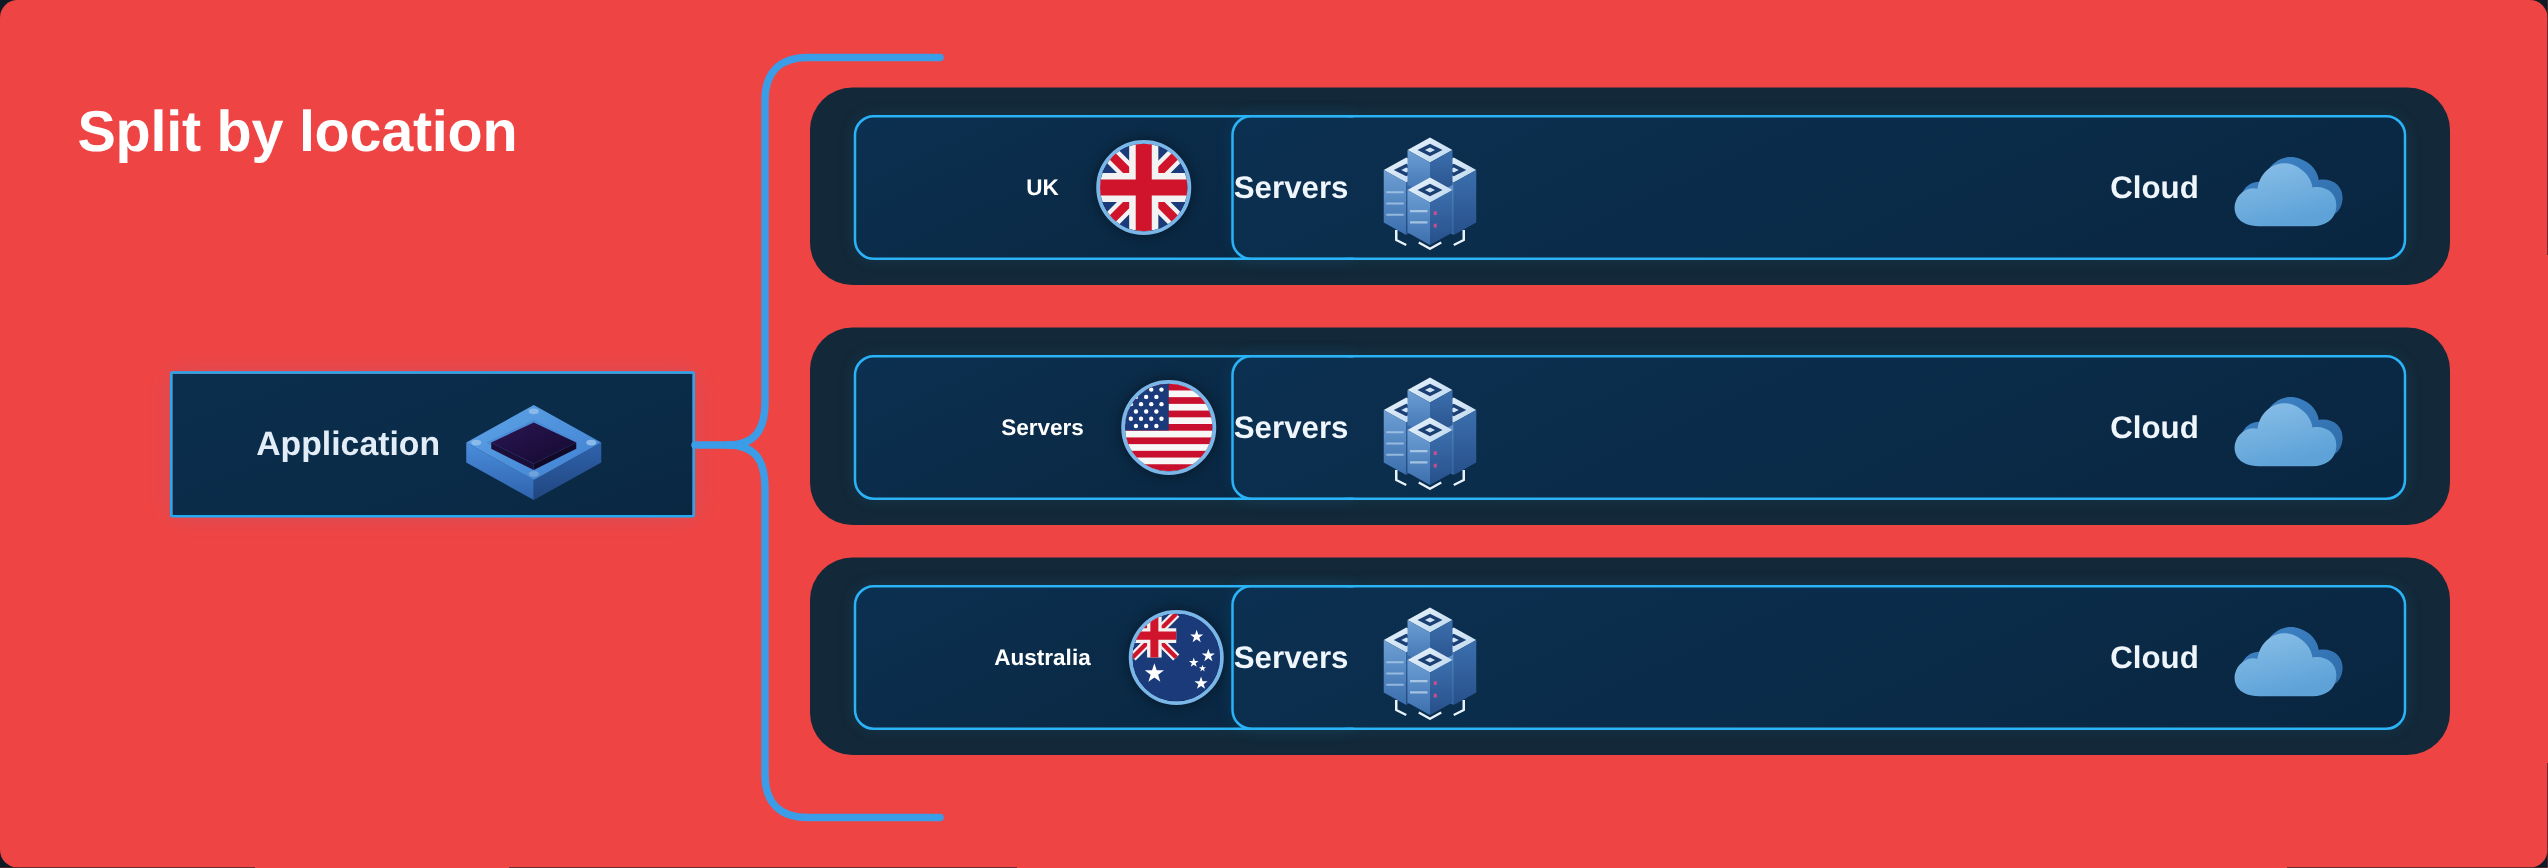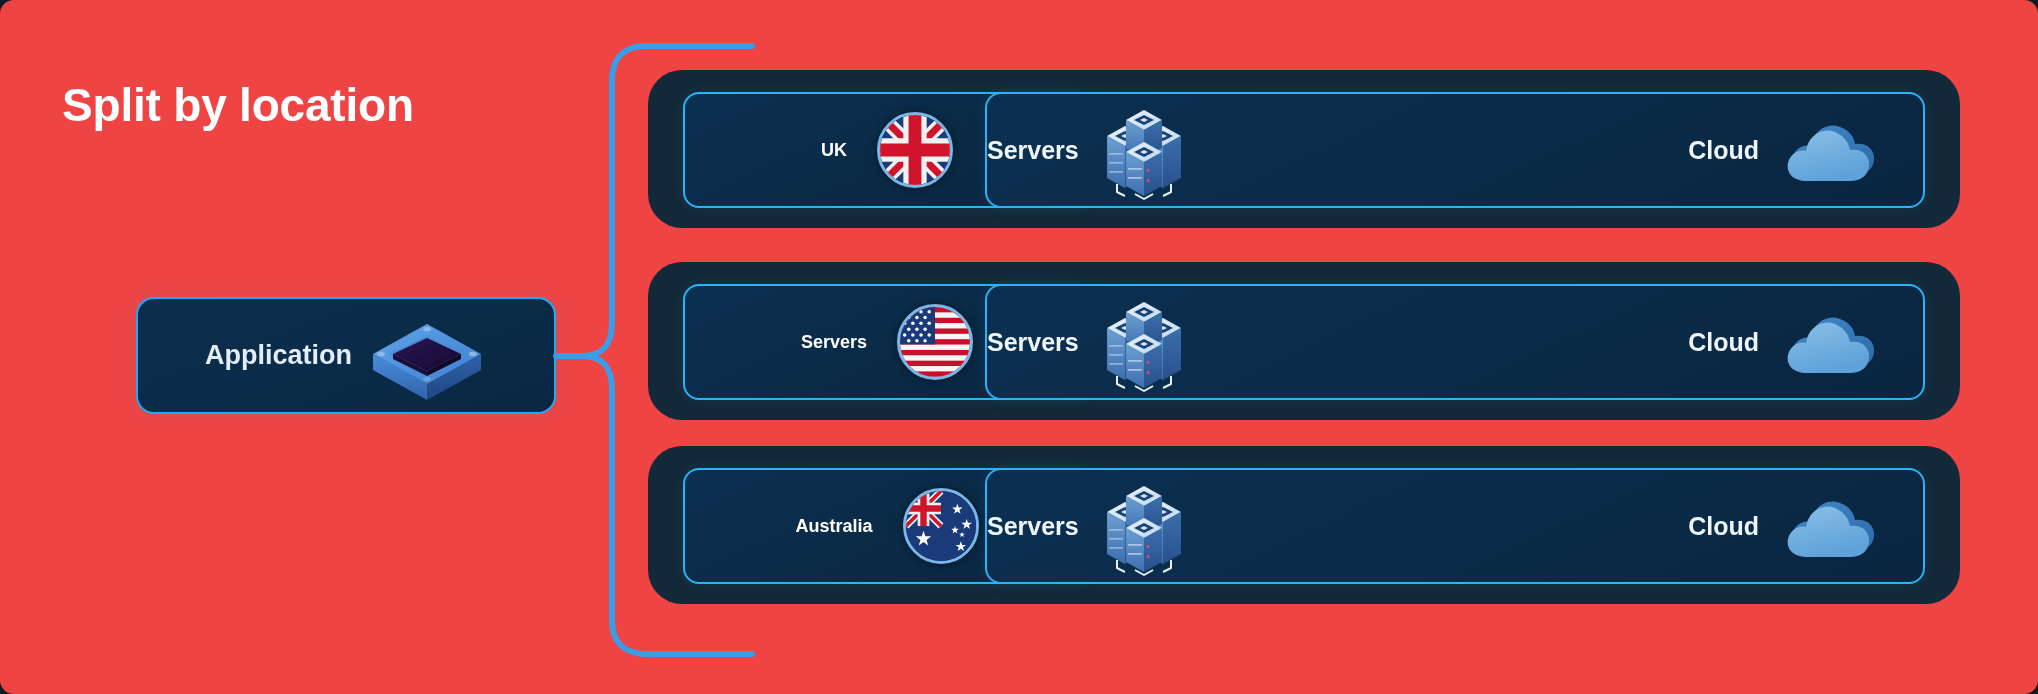--- a/index.html
+++ b/index.html
@@ -32,21 +32,21 @@
   }
 
   
   #app-node {
     position: absolute;
     left: 136px;
     top: 297px;
     width: 420px;
     height: 117px;
     border: 2px solid #23a8f2;
-    border-radius: 18px;
+    border-radius: 2px;
     background: linear-gradient(160deg, #0b2e4d 0%, #0a2c49 55%, #0a2742 100%);
     box-shadow: 0 0 18px rgba(35,168,242,0.12);
     display: flex;
     align-items: center;
     justify-content: center;
     gap: 15px;
     box-sizing: border-box;
   }
   #app-node .app-label {
     font-size: 27px;

